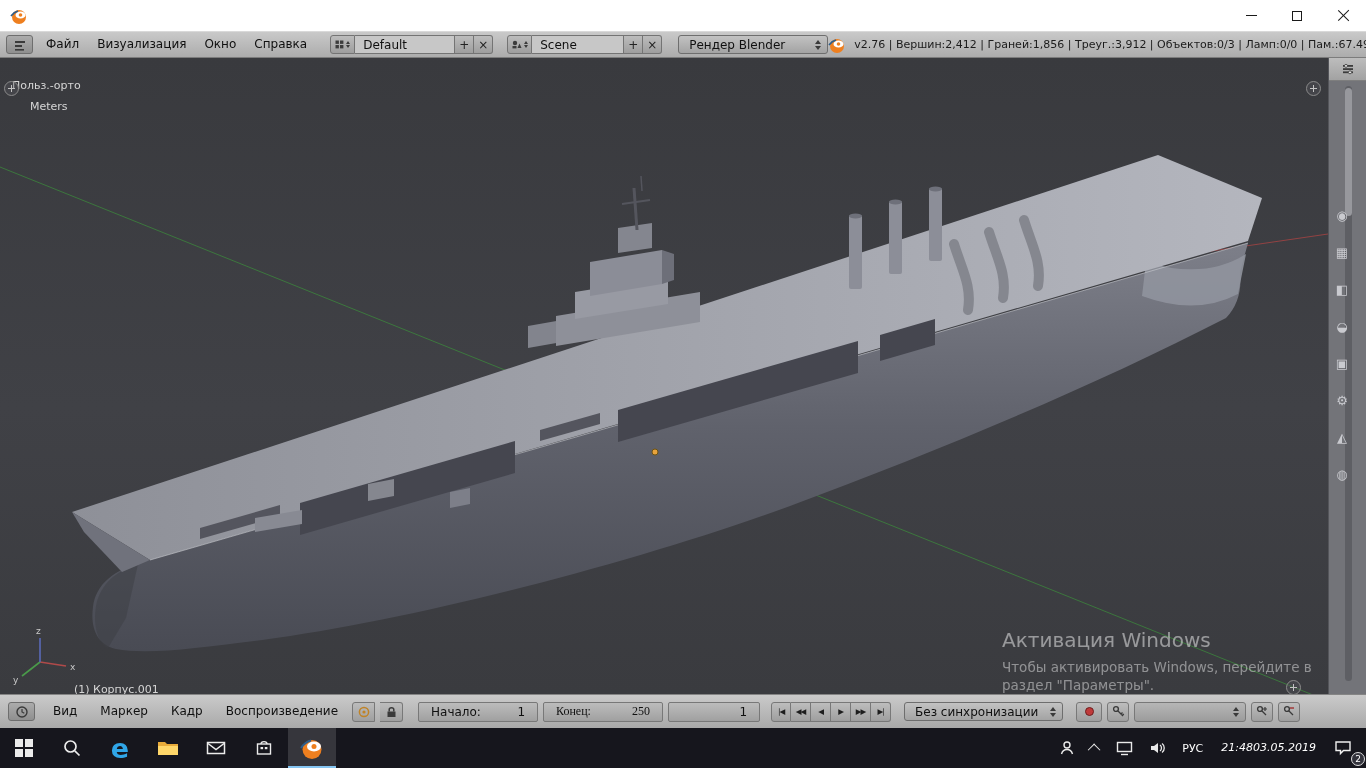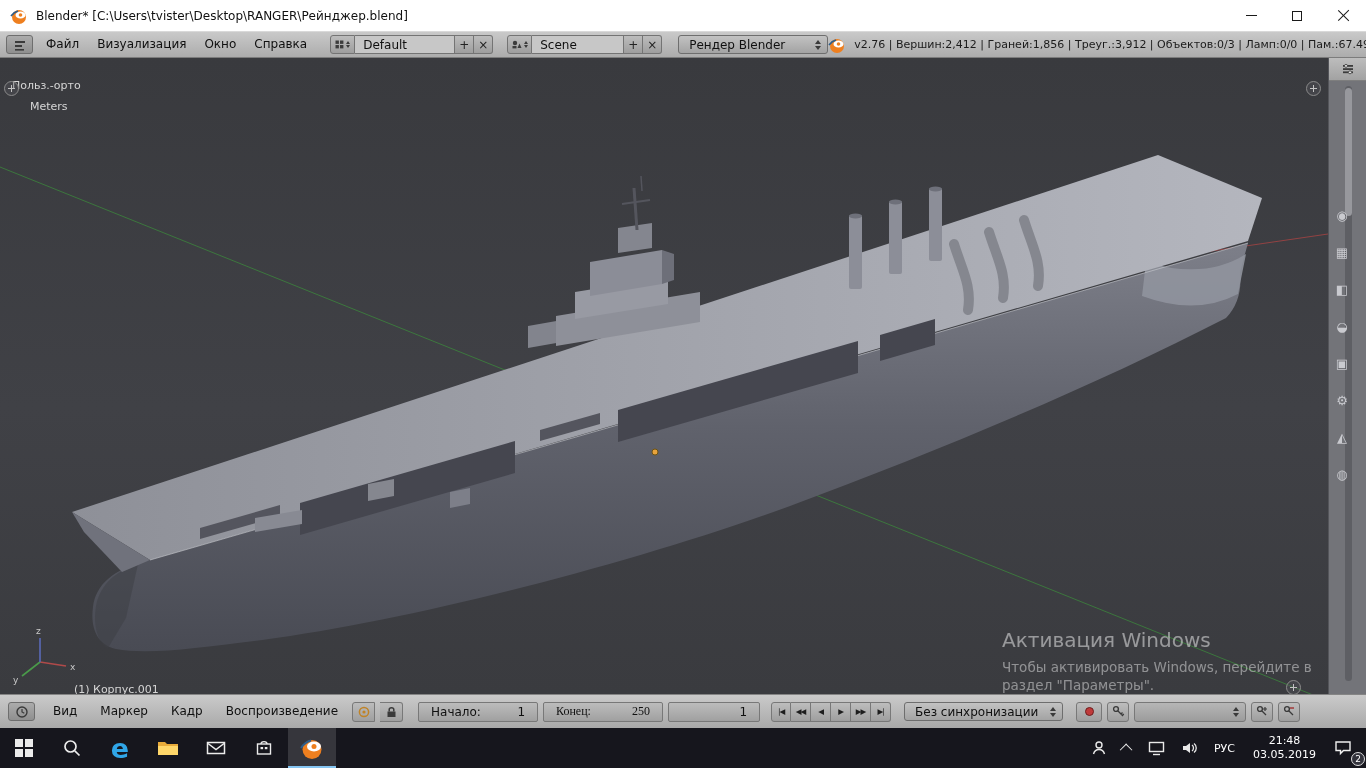--- a/index.html
+++ b/index.html
@@ -79,36 +79,35 @@
   
   .taskbar{position:absolute;top:728px;left:0;width:100%;height:40px;background:#16161d;display:flex;align-items:stretch;}
   .tb-btn{width:48px;display:flex;align-items:center;justify-content:center;flex:none;}
   .tb-btn.active{background:rgba(255,255,255,.14);box-shadow:inset 0 -2px 0 #85c5f2;}
   .win-logo{display:grid;grid-template-columns:8px 8px;grid-template-rows:8px 8px;gap:1.6px;}
   .win-logo div{background:#ececec;}
   .edge-e{font-size:27px;font-weight:bold;color:#30a6e8;line-height:27px;}
   .tray{margin-left:auto;display:flex;align-items:center;}
   .tray-item{height:40px;display:flex;align-items:center;justify-content:center;padding:0 8px;color:#fff;font-size:11px;position:relative;}
   .caret{width:9px;height:9px;border-left:1.6px solid #e9e9e9;border-top:1.6px solid #e9e9e9;transform:rotate(45deg) translateY(2px);}
-  .clock{flex-direction:column;line-height:14px;text-align:center;padding:0 10px;}
+  .clock{flex-direction:row;line-height:14px;text-align:center;padding:0 10px;font-style:italic;}
   .badge{position:absolute;right:1px;bottom:2px;width:14px;height:14px;border-radius:50%;background:#33333c;border:1px solid #dcdcdc;color:#fff;font-size:9px;line-height:12px;text-align:center;}
 </style>
 </head>
 <body>
 
 <div id="screen">
 
   <div class="titlebar">
     <svg class="app-ico" width="18" height="18" viewBox="0 0 18 18">
       <circle cx="9" cy="10" r="7" fill="#ee7f1f"></circle>
       <ellipse cx="10.5" cy="8" rx="5" ry="3.6" fill="#fff"></ellipse>
       <circle cx="10.5" cy="8" r="1.8" fill="#ee7f1f"></circle>
       <path d="M1,9 Q4,5 8,4" stroke="#2d5d8a" stroke-width="1.6" fill="none"></path>
     </svg>
-    <span class="title">Blender* [C:\Users\tvister\Desktop\RANGER\Рейнджер.blend]</span>
     <div class="win-controls">
       <div class="win-btn">
           <div class="glyph-min"></div>
         </div>
       <div class="win-btn">
           <div class="glyph-max"></div>
         </div>
       <div class="win-btn">
           <div class="glyph-close"></div>
         </div>

